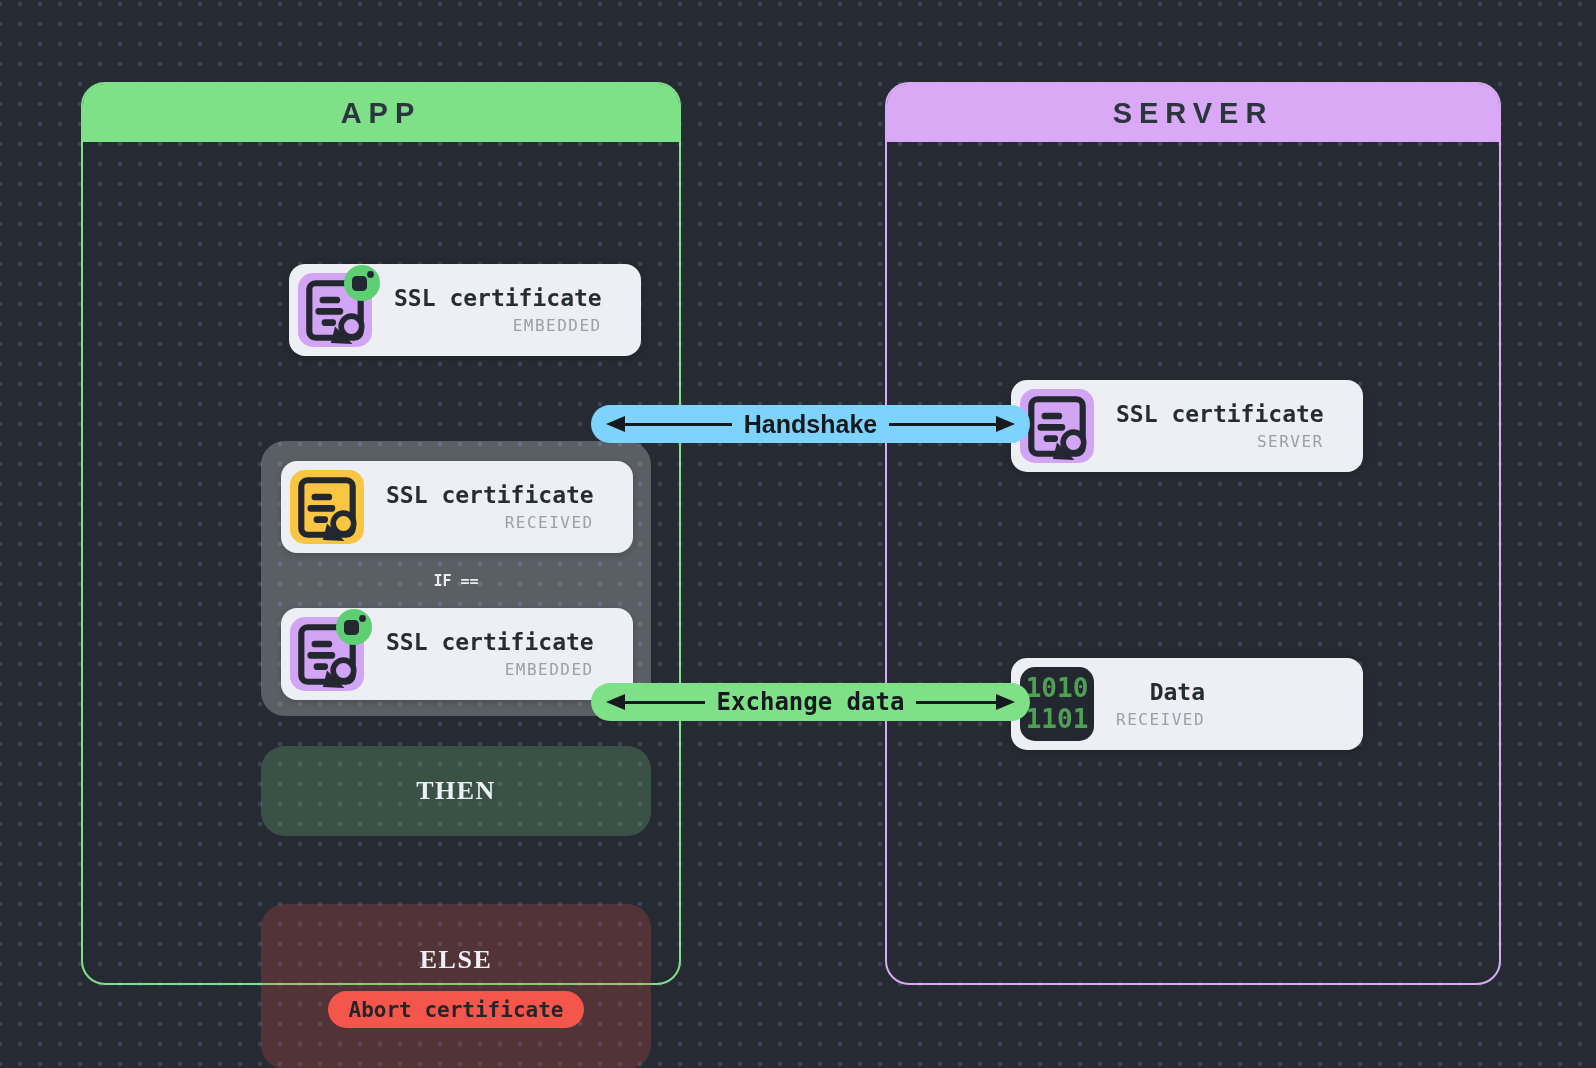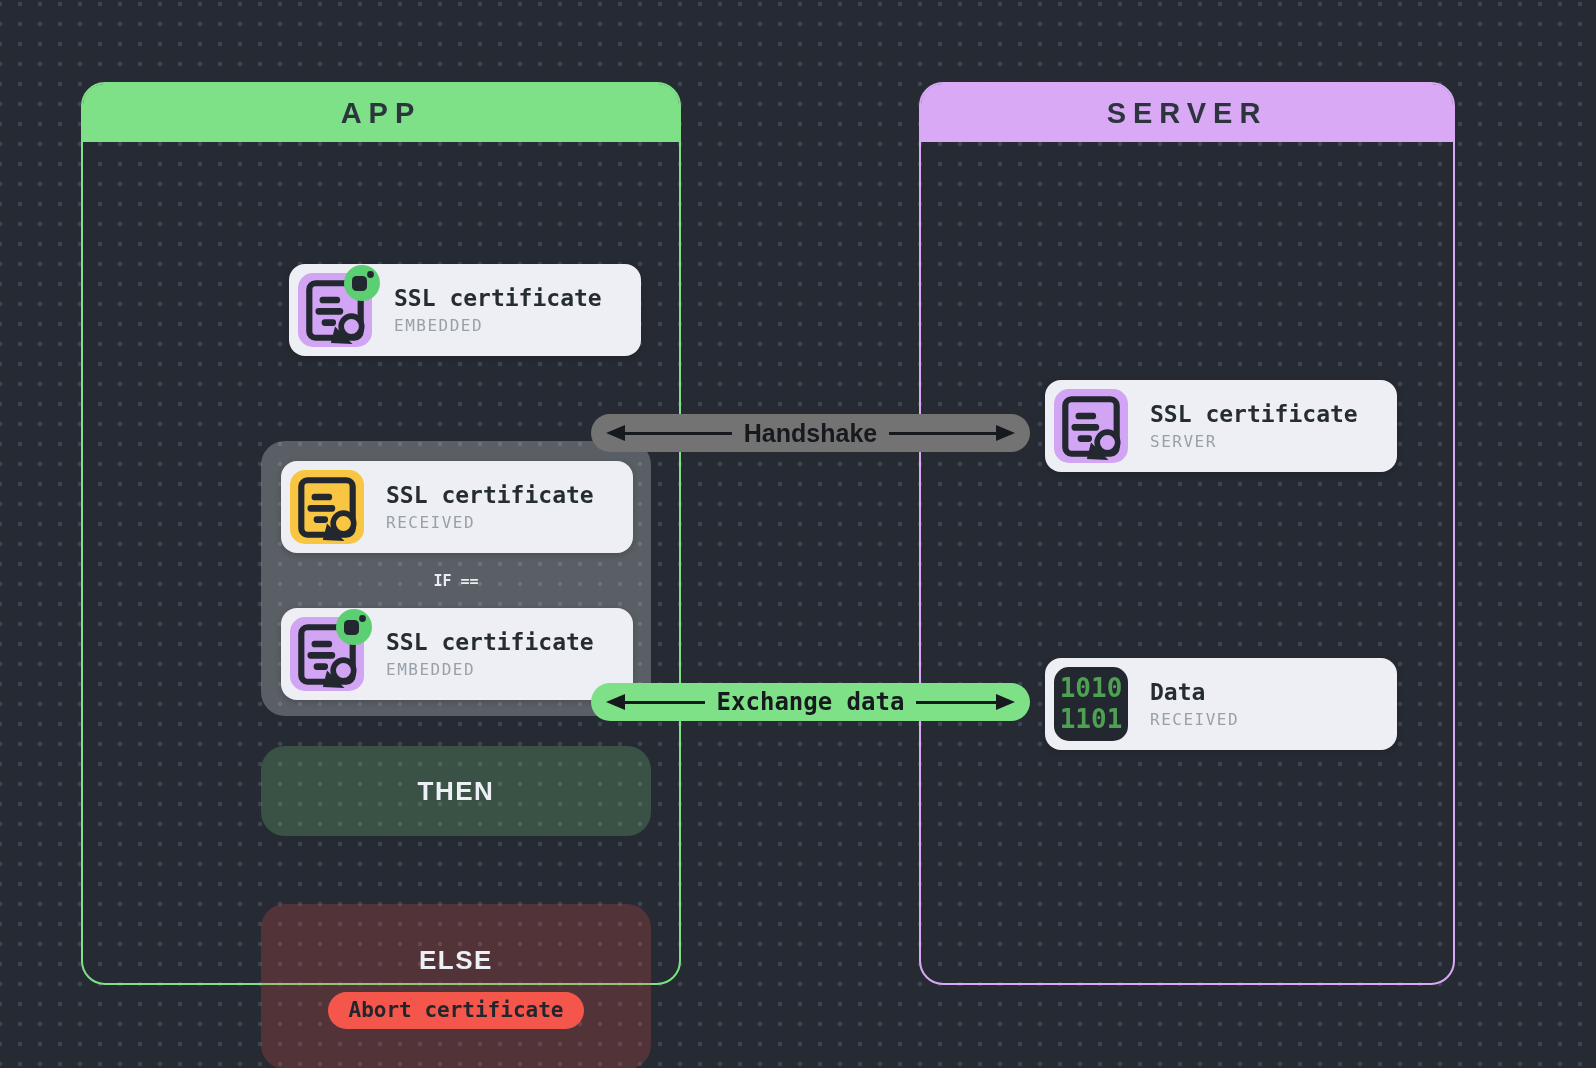--- a/index.html
+++ b/index.html
@@ -8,21 +8,21 @@
     font-family: "DejaVu Sans Mono", monospace;
     background-color:#262b33;
     background-image: radial-gradient(circle, #3d4452 2px, rgba(0,0,0,0) 2.6px);
     background-size: 20px 20px;
     background-position: 10px 14px;
     position: relative;
     overflow: hidden;
   }
   .panel { position:absolute; top:82px; height:903px; border-radius:24px; border:2px solid; background:transparent; }
   .panel-app    { left:81px;  width:600px; border-color:#7ee087; }
-  .panel-server { left:919px; width:536px; border-color:#d9a9f5; }
+  .panel-server { left:885px; width:616px; border-color:#d9a9f5; }
   .panel-header {
     height:58px; border-radius:21px 21px 0 0;
     display:flex; align-items:center; justify-content:center;
     font-family:"Liberation Sans", sans-serif;
     font-size:29px; font-weight:700; letter-spacing:7px;
     color:#2c343e;
     text-align:center;
   }
   .panel-app .panel-header { background:#7ee087; }
   .panel-server .panel-header { background:#d9a9f5; }
@@ -35,21 +35,21 @@
   }
   .cert-icon { position:relative; width:74px; height:74px; border-radius:15px; flex:0 0 auto; }
   .cert-icon svg { position:absolute; inset:0; }
   .icon-purple { background:#d2a4f4; }
   .icon-yellow { background:#f8c642; }
   .badge {
     position:absolute; top:-8px; right:-8px; width:36px; height:36px;
     border-radius:50%; background:#5ccf72;
   }
   .badge svg { position:absolute; inset:0; }
-  .card-text { display:flex; flex-direction:column; gap:5px; min-width:0; }
+  .card-text { display:flex; flex-direction:column; gap:5px; min-width:0;align-items:flex-end; }
   .card-title { font-size:23px; font-weight:700; color:#262c34; white-space:nowrap; }
   .card-sub { font-size:16px; font-weight:400; color:#99a0aa; letter-spacing:1.5px; white-space:nowrap; }
 
   .binary-icon {
     width:74px; height:74px; border-radius:15px; background:#23272f; flex:0 0 auto;
     display:flex; flex-direction:column; align-items:center; justify-content:center;
     color:#4ea053; font-size:26px; font-weight:700; line-height:31px; letter-spacing:0px;
   }
 
   .group-box {
@@ -66,34 +66,34 @@
     position:absolute; left:178px; top:662px; width:390px; height:90px;
     background:rgba(126,224,135,0.22); border-radius:24px;
     display:flex; align-items:center; justify-content:center;
   }
   .else-box {
     position:absolute; left:178px; top:780px; width:390px; height:165px;
     background:rgba(245,87,76,0.21); border-radius:24px;
     display:flex; flex-direction:column; align-items:center; justify-content:center; gap:16px;margin-top:40px;
   }
   .cond-label {
-    font-family:Liberation Sans, sans-serif;
+    font-family:Liberation Serif, serif;
     font-size:26px; font-weight:600; letter-spacing:1.5px; color:#edf0f4;
   }
   .abort-pill {
     background:#f5564b; border-radius:19px; height:37px; padding:0 21px;
     display:flex; align-items:center;
     font-size:21px; font-weight:700; color:#22262c;
   }
 
   .arrow-pill {
     position:absolute; left:591px; width:439px; height:38px; border-radius:19px;
     display:flex; align-items:center; padding:0 15px; gap:0; z-index:5;
   }
-  .arrow-yellow { top:414px; background:#737373; }
+  .arrow-yellow { top:405px; background:#7dd3fc; }
   .arrow-green  { top:683px; background:#7ee087; }
   .ah { width:0; height:0; flex:0 0 auto; }
   .ah-left  { border-top:8px solid transparent; border-bottom:8px solid transparent; border-right:19px solid #16191d; }
   .ah-right { border-top:8px solid transparent; border-bottom:8px solid transparent; border-left:19px solid #16191d; }
   .aline { flex:1 1 0; height:3px; background:#16191d; }
   .alabel { flex:0 0 auto; padding:0 12px; color:#16191d; }
   .alabel-sans { font-family:"Liberation Sans", sans-serif; font-size:25px; font-weight:700; }
   .alabel-mono { font-size:24px; font-weight:700; }
 
   .pos-app-card1 { left:206px; top:180px; }

